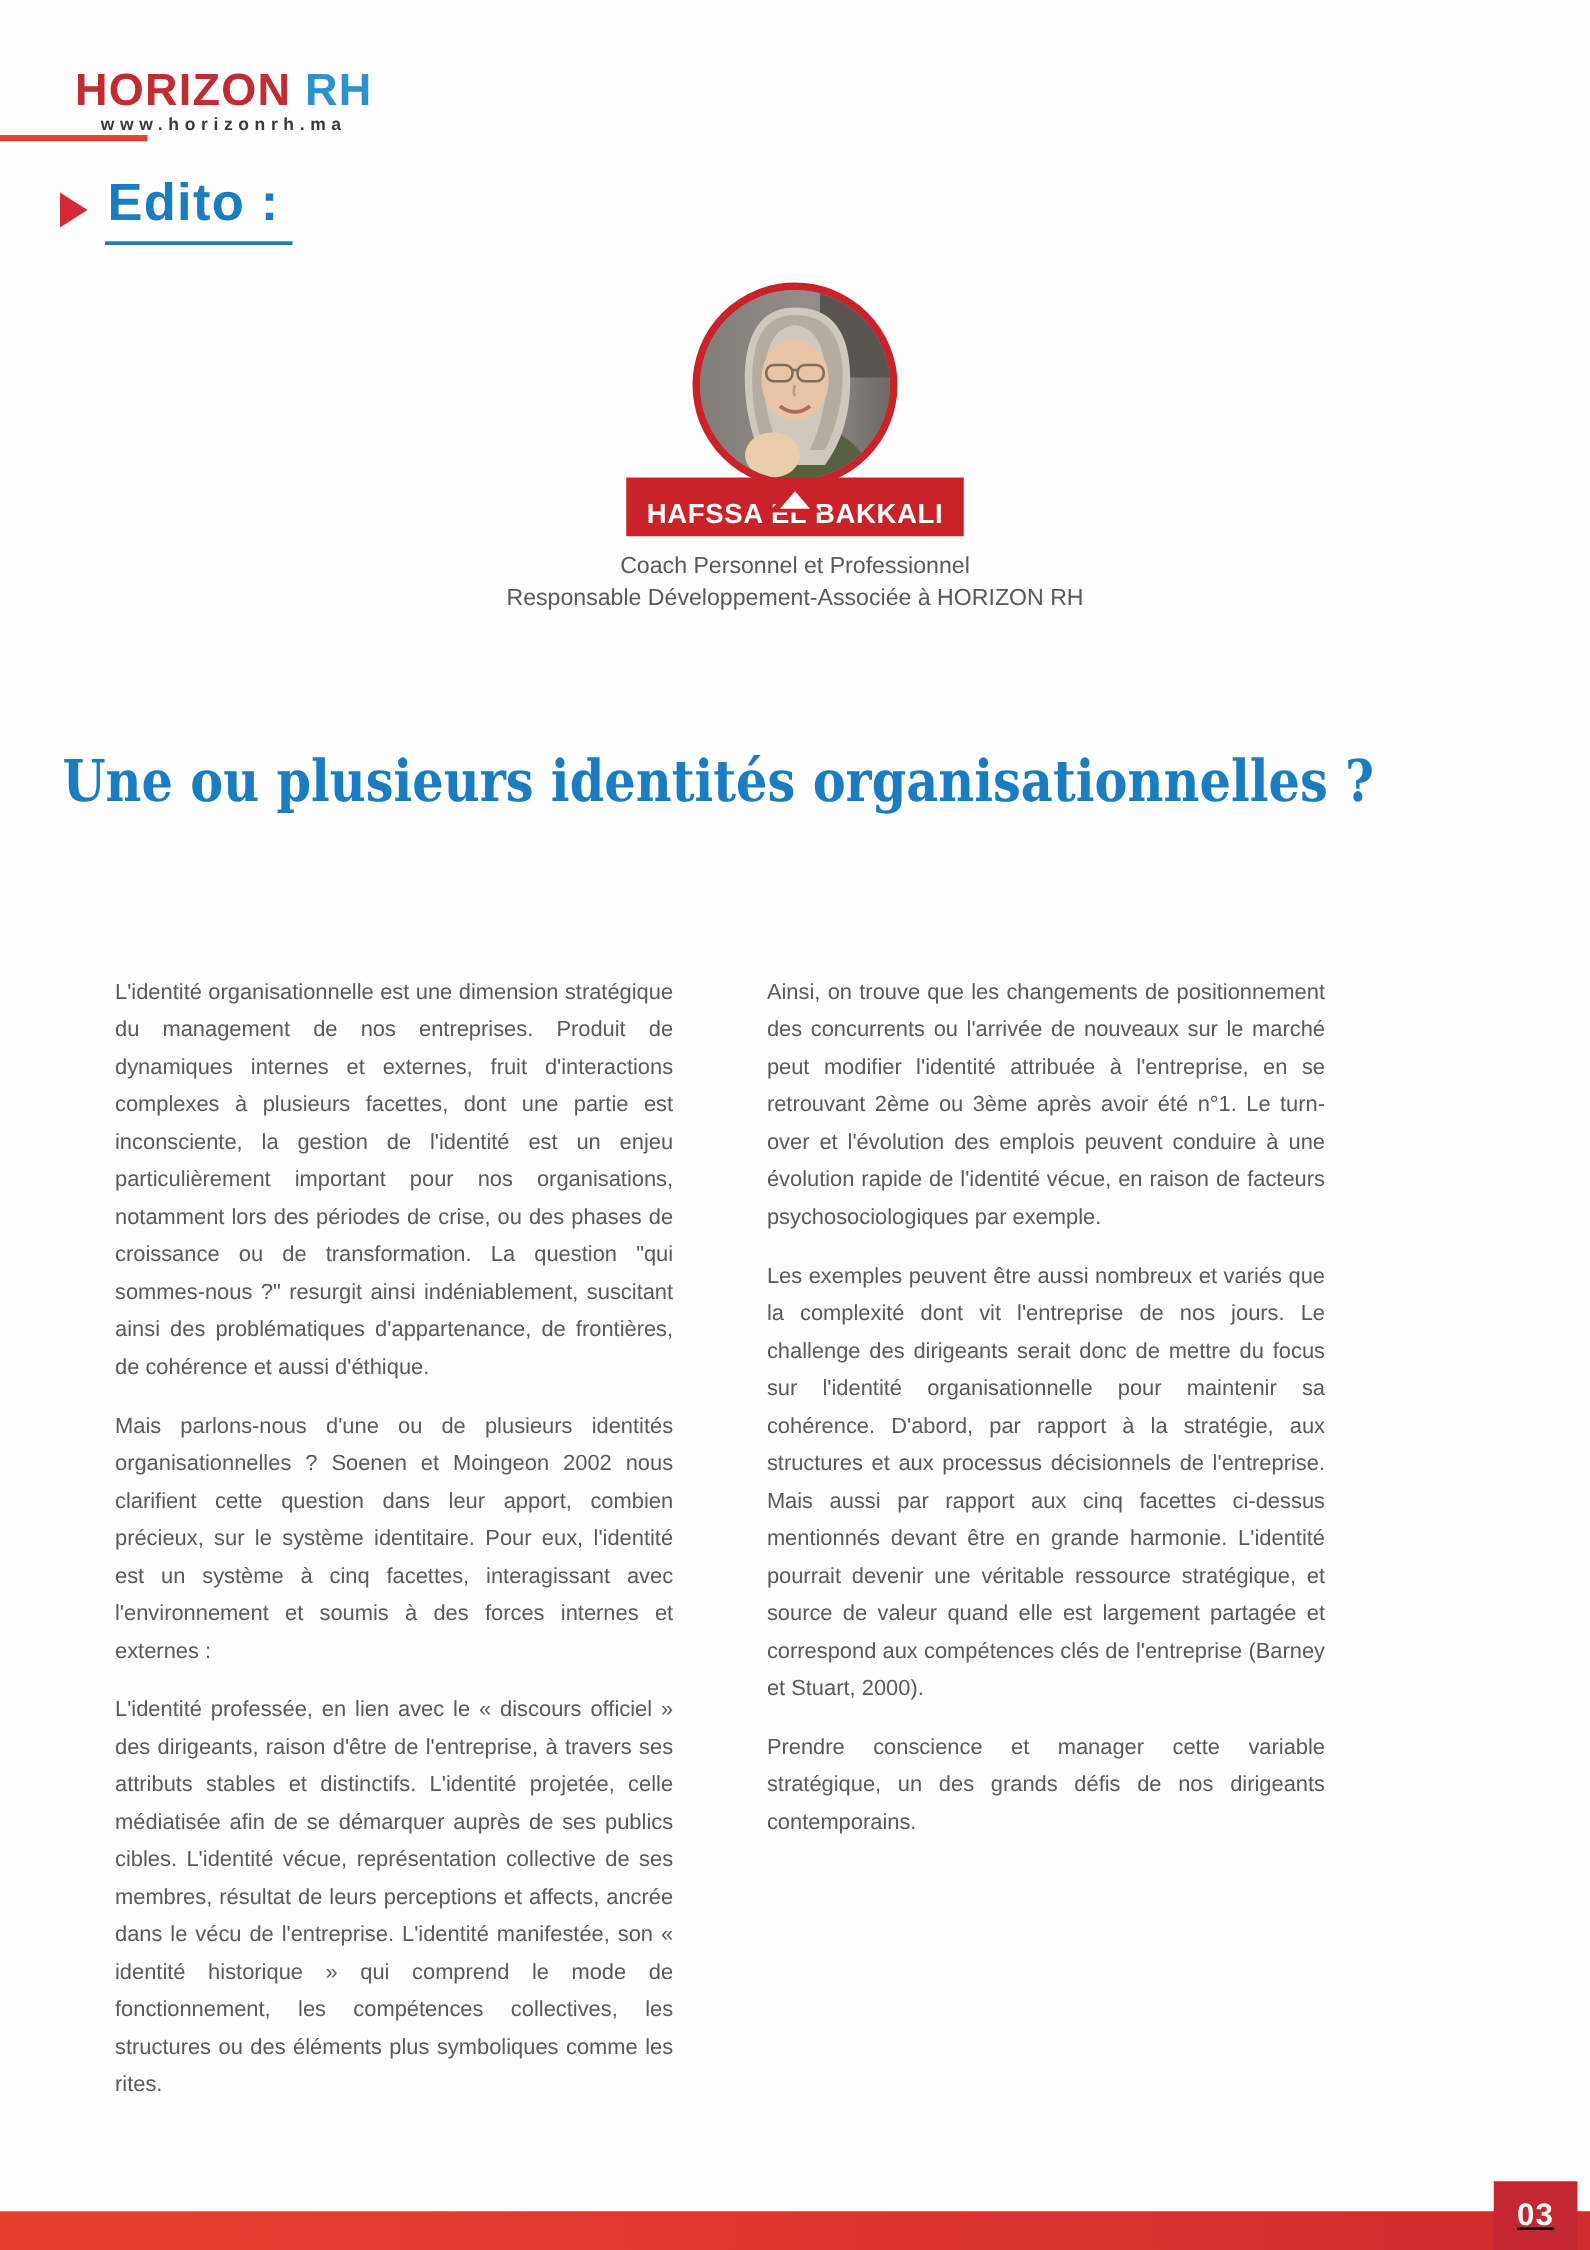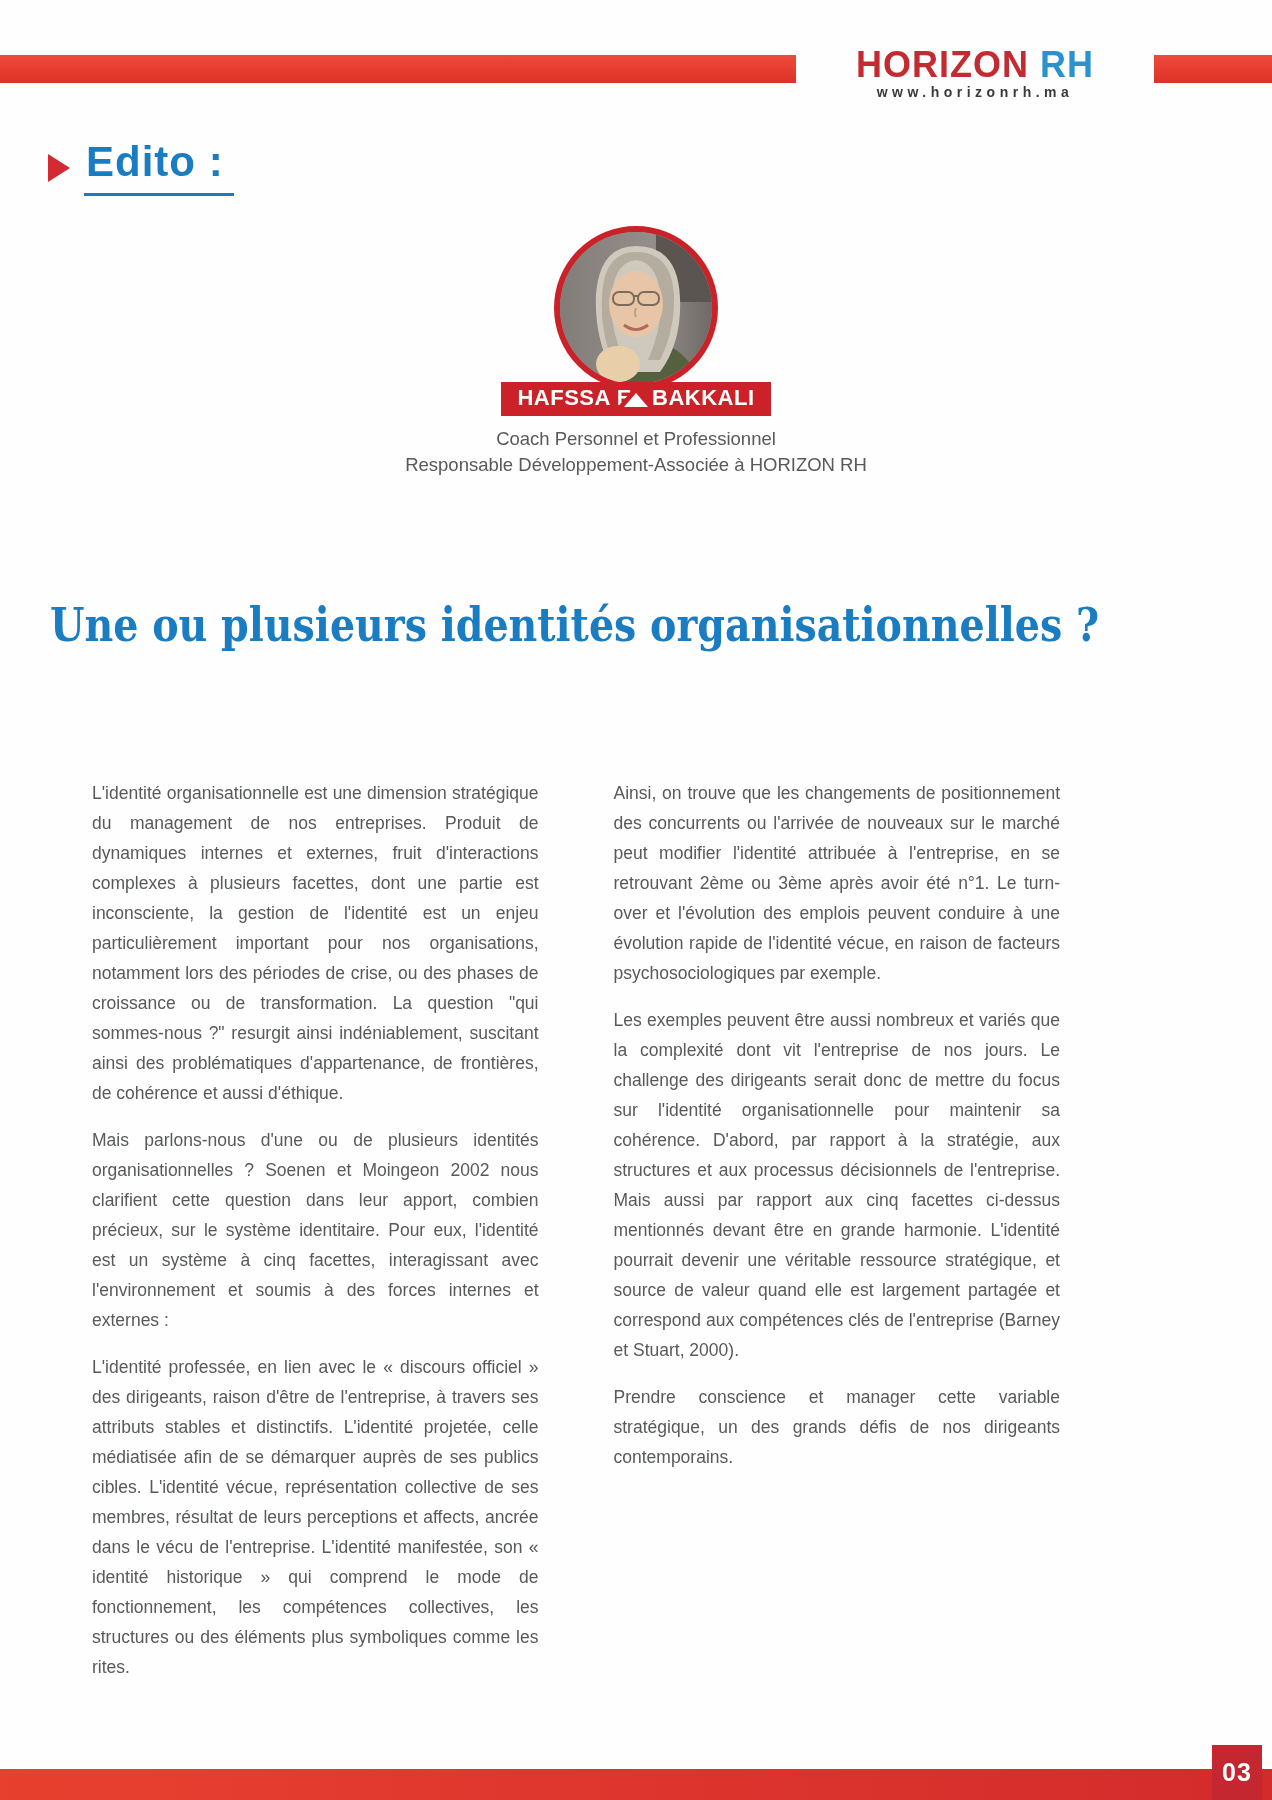--- a/index.html
+++ b/index.html
@@ -20,21 +20,21 @@
     height:1800px;
     background:#fefefe;
     overflow:hidden;
     font-family:"Liberation Sans", sans-serif;
   }
 
   
   .header{
     position:absolute; top:53px; left:0; right:0;
     height:60px;
-    display:flex; align-items:flex-start;
+    display:flex; align-items:flex-start;flex-direction:column;
   }
   .header-bar-left{
     height:28px; flex:1 1 auto;
     background:linear-gradient(to bottom,#ee4b3a,#dd3227);
     margin-top:2px;
   }
   .header-logo{
     width:330px; text-align:center; margin:0 14px;
     line-height:1;
     margin-top:-6px;
@@ -104,21 +104,21 @@
     border-bottom:14px solid #ffffff;
     position:absolute; top:7px; left:-12px;
   }
   .author-badge{
     margin-top:-4px;
     background:var(--badge-red);
     color:#ffffff;
     font-weight:bold;
     font-size:22px;
     letter-spacing:0.5px;
-    padding:3px 16px 5px 16px;
+    padding:16px 16px 5px 16px;
     text-transform:uppercase;
     white-space:nowrap;
   }
   .author-roles{
     margin-top:10px;
     text-align:center;
     color:var(--text-gray);
     font-size:18.5px;
     line-height:26px;
   }
@@ -151,23 +151,23 @@
   .col p{ margin-bottom:17px;margin-left:42px; }
 
   
   .footer-bar{
     position:absolute; left:0; right:0; bottom:0;
     height:31px;
     background:linear-gradient(to right,#e8402f,#d32b2b);
   }
   .page-tab{
     position:absolute; right:10px; bottom:0;
-    width:50px; height:55px;
+    width:67px; height:55px;
     background:var(--dark-red);
-    display:flex; align-items:center; justify-content:center;
+    display:flex; align-items:center; justify-content:center;text-decoration:underline;
   }
   .page-number{
     color:#ffffff; font-weight:bold; font-size:25px;
     letter-spacing:1px;
   }
 </style>
 </head>
 <body>
 
 <div class="page">

